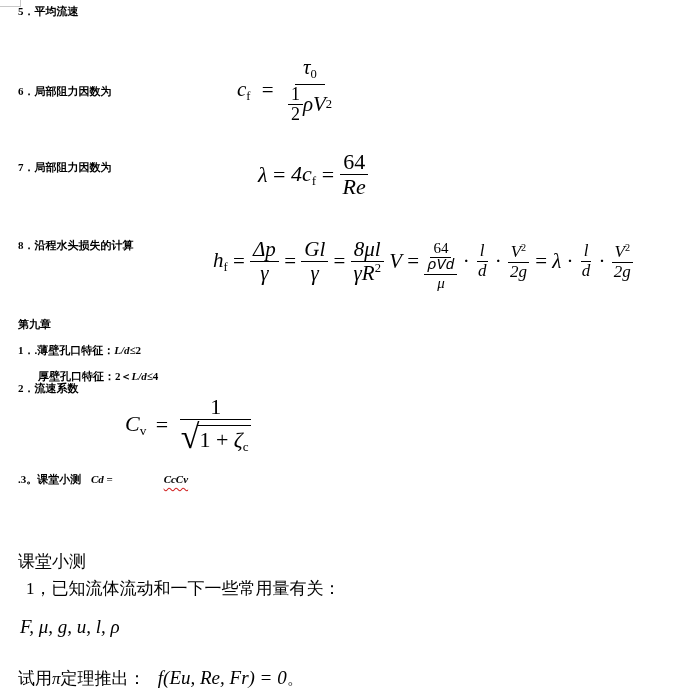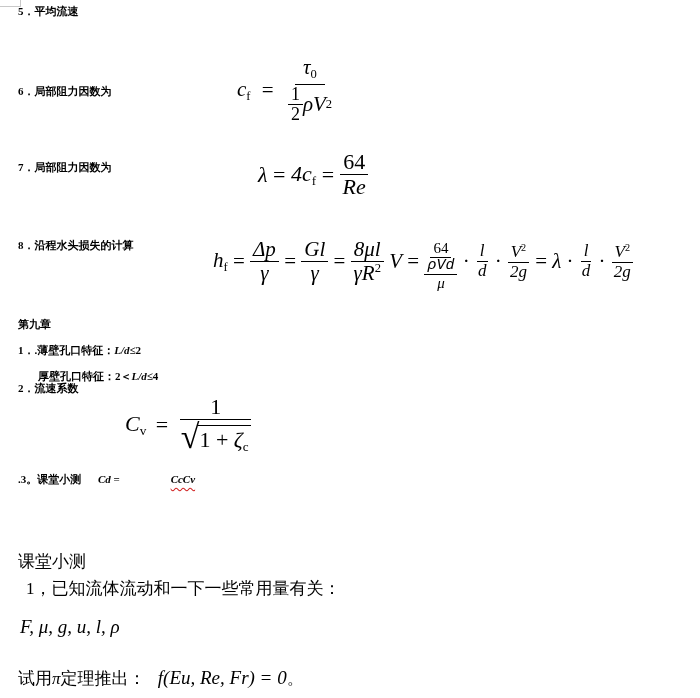--- a/index.html
+++ b/index.html
@@ -132,21 +132,21 @@
   <span class="frac">
     <span class="num up" style="padding:0 30px;">1</span>
     <span class="den"><span class="sqrt">
           <span class="rad">√</span>
           <span class="body"><span class="up">1 + </span><span>ζ</span><span class="sub">c</span></span>
         </span></span>
   </span>
 </div>
 <div class="abs h" style="left:18px; top:472px;">
   <span>.3。</span><span>课堂小测</span>
-  <i style="margin-left:14px;">Cd</i><span> = </span><i class="squiggle">CcCv</i>
+  <i style="margin-left:7px;">Cd</i><span> = </span><i class="squiggle">CcCv</i>
 </div>
 
 <div class="abs n" style="left:18px; top:550px;">课堂小测</div>
 <div class="abs n" style="left:26px; top:577px;">1，已知流体流动和一下一些常用量有关：</div>
 <div class="abs m" style="left:20px; top:616px; font-size:19px;">F, μ, g, u, l, ρ</div>
 <div class="abs n" style="left:18px; top:667px;">
   <span>试用</span><i>π</i><span>定理推出：</span>
   <i style="font-size:19px; margin-left:8px;margin-top:12px;">f(Eu, Re, Fr) = 0</i><span>。</span>
 </div>
 

